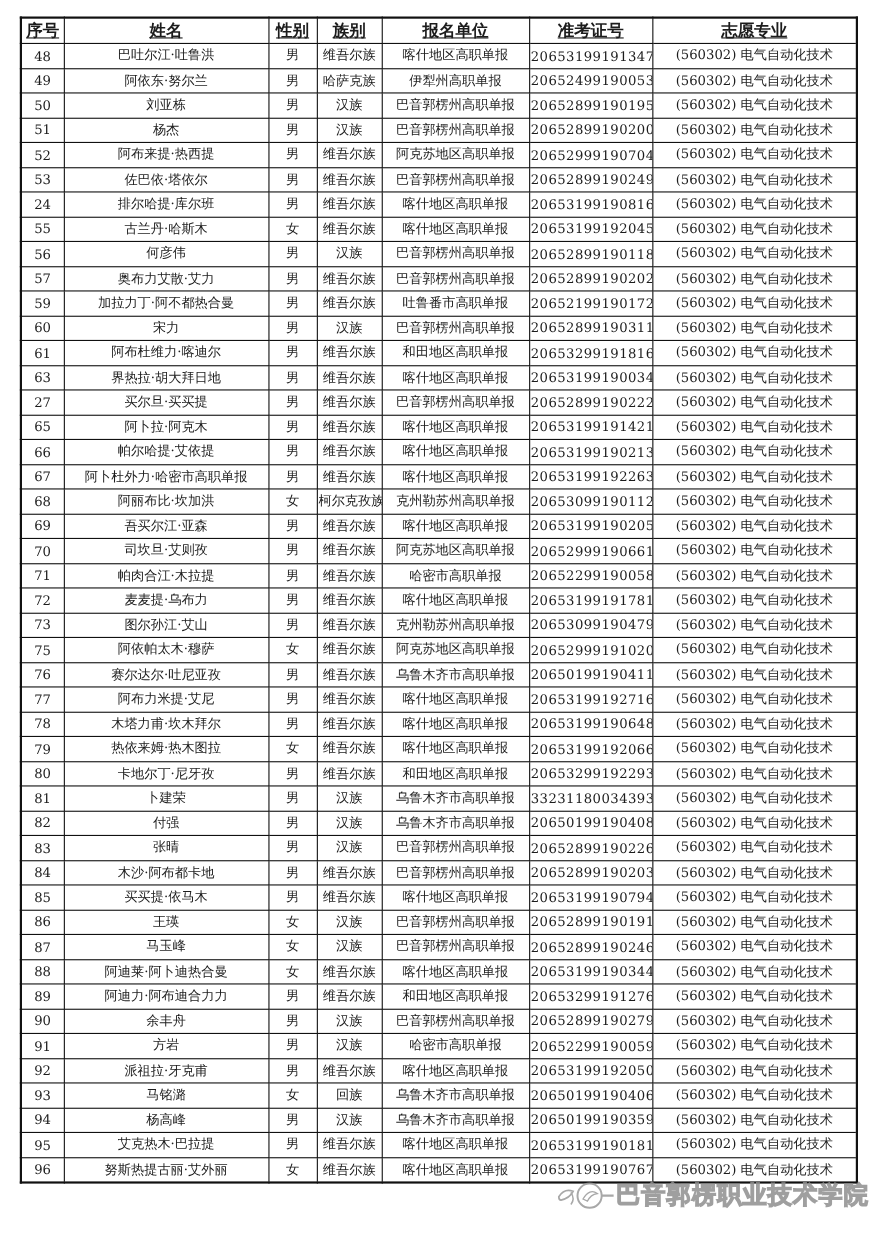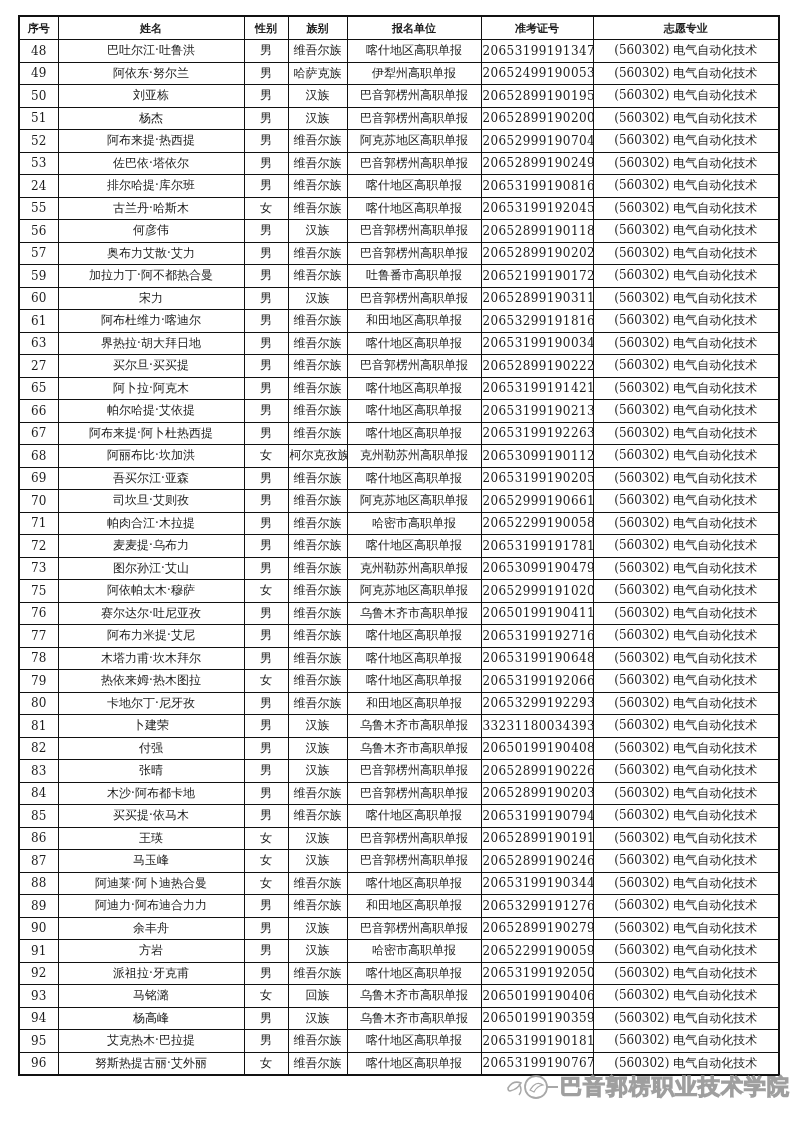--- a/index.html
+++ b/index.html
@@ -28,22 +28,23 @@
     padding: 0 1px;
     height: 21.5px;
     font-size: 12px;
     color: #1c1c1c;
     white-space: nowrap;
     overflow: hidden;
     font-family: "DejaVu Serif", "Liberation Serif", serif;
   }
   table.roster thead th {
     font-weight: 700;
-    font-size: 11px;
+    font-size: 15px;
     height: 22px;
+    text-decoration: underline;
   }
   col.c-no    { width: 39px; }
   col.c-name  { width: 186px; }
   col.c-sex   { width: 44px; }
   col.c-ethn  { width: 59px; }
   col.c-unit  { width: 134px; }
   col.c-exam  { width: 112px; }
   col.c-major { width: 186px; }
   td.exam-no { letter-spacing: 0.4px; font-size: 12px; }
   td.major   { font-size: 12px; }
@@ -244,21 +245,21 @@
           <td>66</td>
           <td>帕尔哈提·艾依提</td>
           <td>男</td>
           <td class="ethn">维吾尔族</td>
           <td>喀什地区高职单报</td>
           <td class="exam-no">20653199190213</td>
           <td class="major">(560302) 电气自动化技术</td>
         </tr>
         <tr>
           <td>67</td>
-          <td>阿布来提·阿卜杜热西提</td>
+          <td>阿卜杜外力·哈密市高职单报</td>
           <td>男</td>
           <td class="ethn">维吾尔族</td>
           <td>喀什地区高职单报</td>
           <td class="exam-no">20653199192263</td>
           <td class="major">(560302) 电气自动化技术</td>
         </tr>
         <tr>
           <td>68</td>
           <td>阿丽布比·坎加洪</td>
           <td>女</td>

